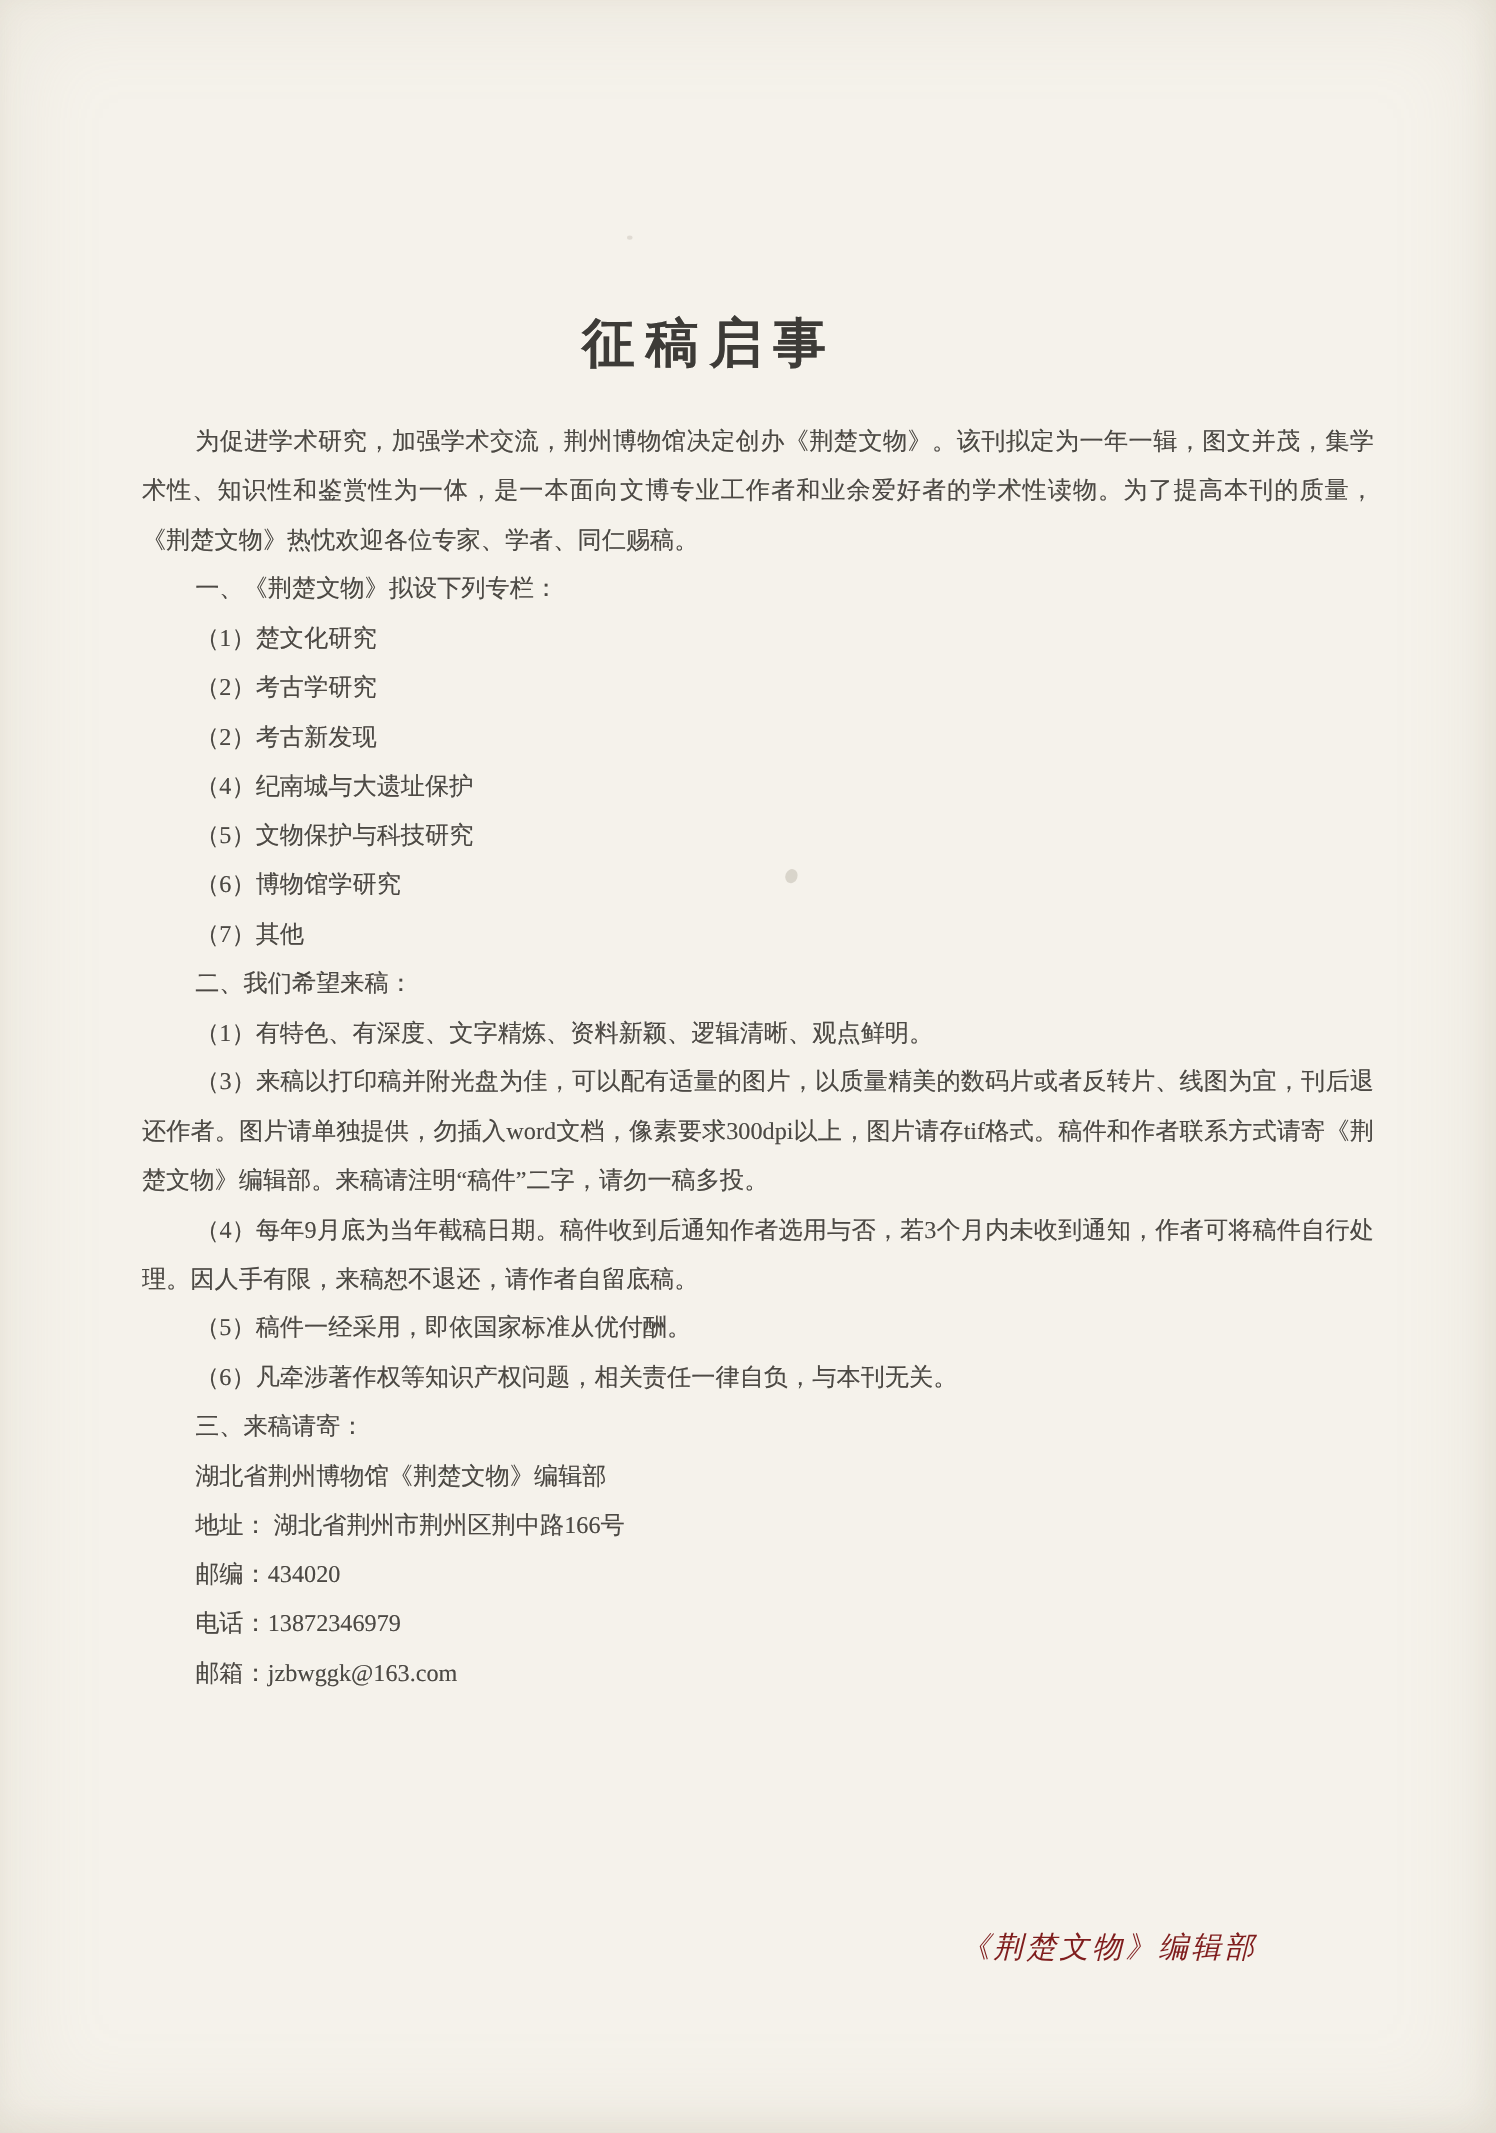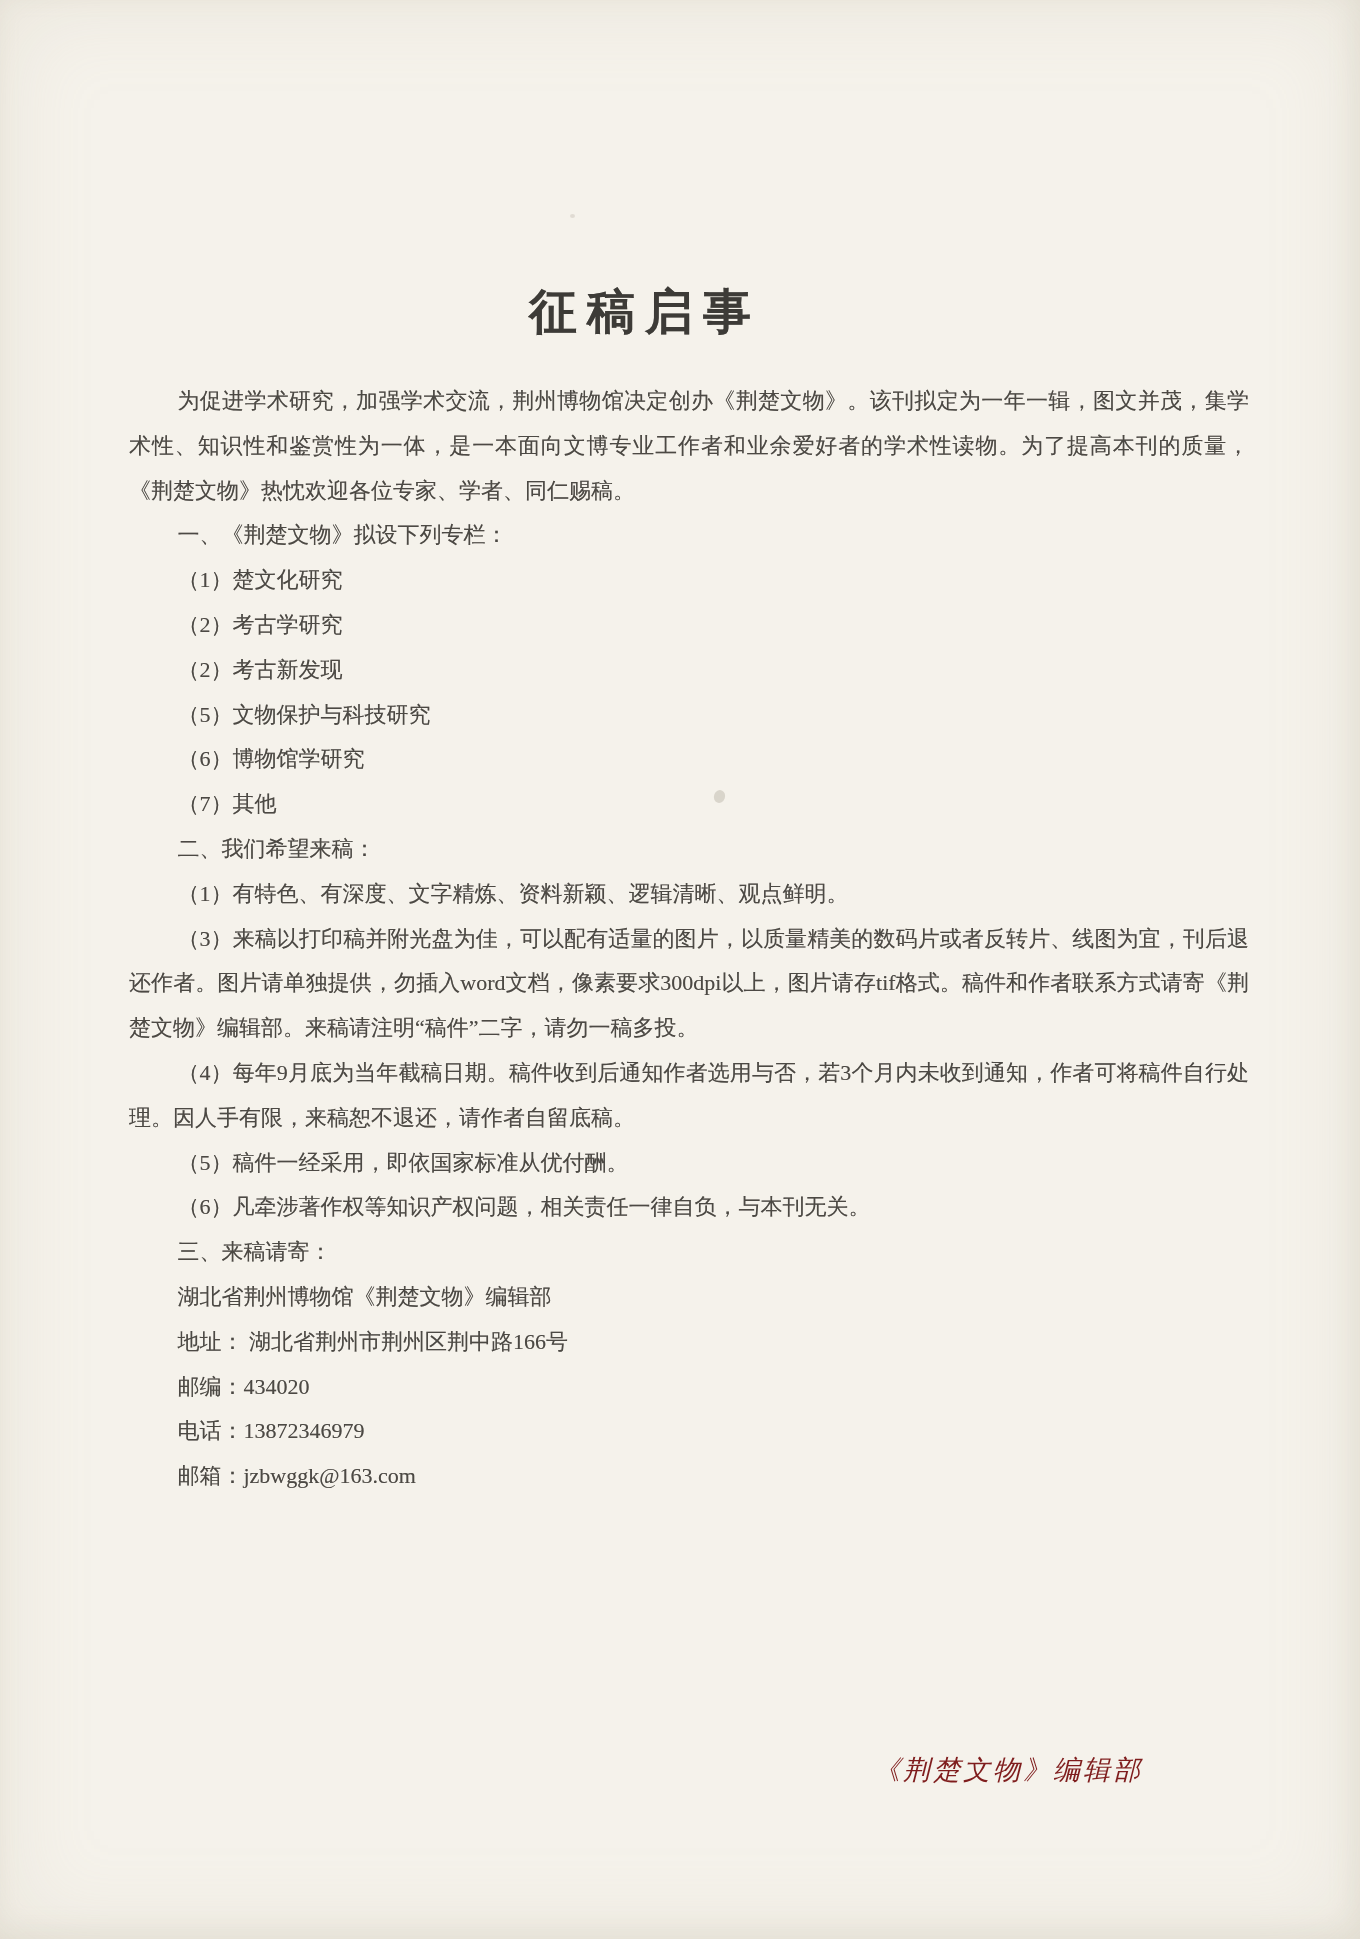--- a/index.html
+++ b/index.html
@@ -74,20 +74,21 @@
 
 <div class="page">
   <h1 class="doc-title">征稿启事</h1>
 
   <main class="body-col">
       <p class="block para">为促进学术研究，加强学术交流，荆州博物馆决定创办《荆楚文物》。该刊拟定为一年一辑，图文并茂，集学术性、知识性和鉴赏性为一体，是一本面向文博专业工作者和业余爱好者的学术性读物。为了提高本刊的质量，《荆楚文物》热忱欢迎各位专家、学者、同仁赐稿。</p>
       <p class="block heading">一、《荆楚文物》拟设下列专栏：</p>
       <p class="block item">（1）楚文化研究</p>
       <p class="block item">（2）考古学研究</p>
       <p class="block item">（2）考古新发现</p>
+      <p class="block item">（4）纪南城与大遗址保护</p>
       <p class="block item">（5）文物保护与科技研究</p>
       <p class="block item">（6）博物馆学研究</p>
       <p class="block item">（7）其他</p>
       <p class="block heading">二、我们希望来稿：</p>
       <p class="block item">（1）有特色、有深度、文字精炼、资料新颖、逻辑清晰、观点鲜明。</p>
       <p class="block para">（3）来稿以打印稿并附光盘为佳，可以配有适量的图片，以质量精美的数码片或者反转片、线图为宜，刊后退还作者。图片请单独提供，勿插入word文档，像素要求300dpi以上，图片请存tif格式。稿件和作者联系方式请寄《荆楚文物》编辑部。来稿请注明“稿件”二字，请勿一稿多投。</p>
       <p class="block para">（4）每年9月底为当年截稿日期。稿件收到后通知作者选用与否，若3个月内未收到通知，作者可将稿件自行处理。因人手有限，来稿恕不退还，请作者自留底稿。</p>
       <p class="block item">（5）稿件一经采用，即依国家标准从优付酬。</p>
       <p class="block item">（6）凡牵涉著作权等知识产权问题，相关责任一律自负，与本刊无关。</p>
       <p class="block heading">三、来稿请寄：</p>

